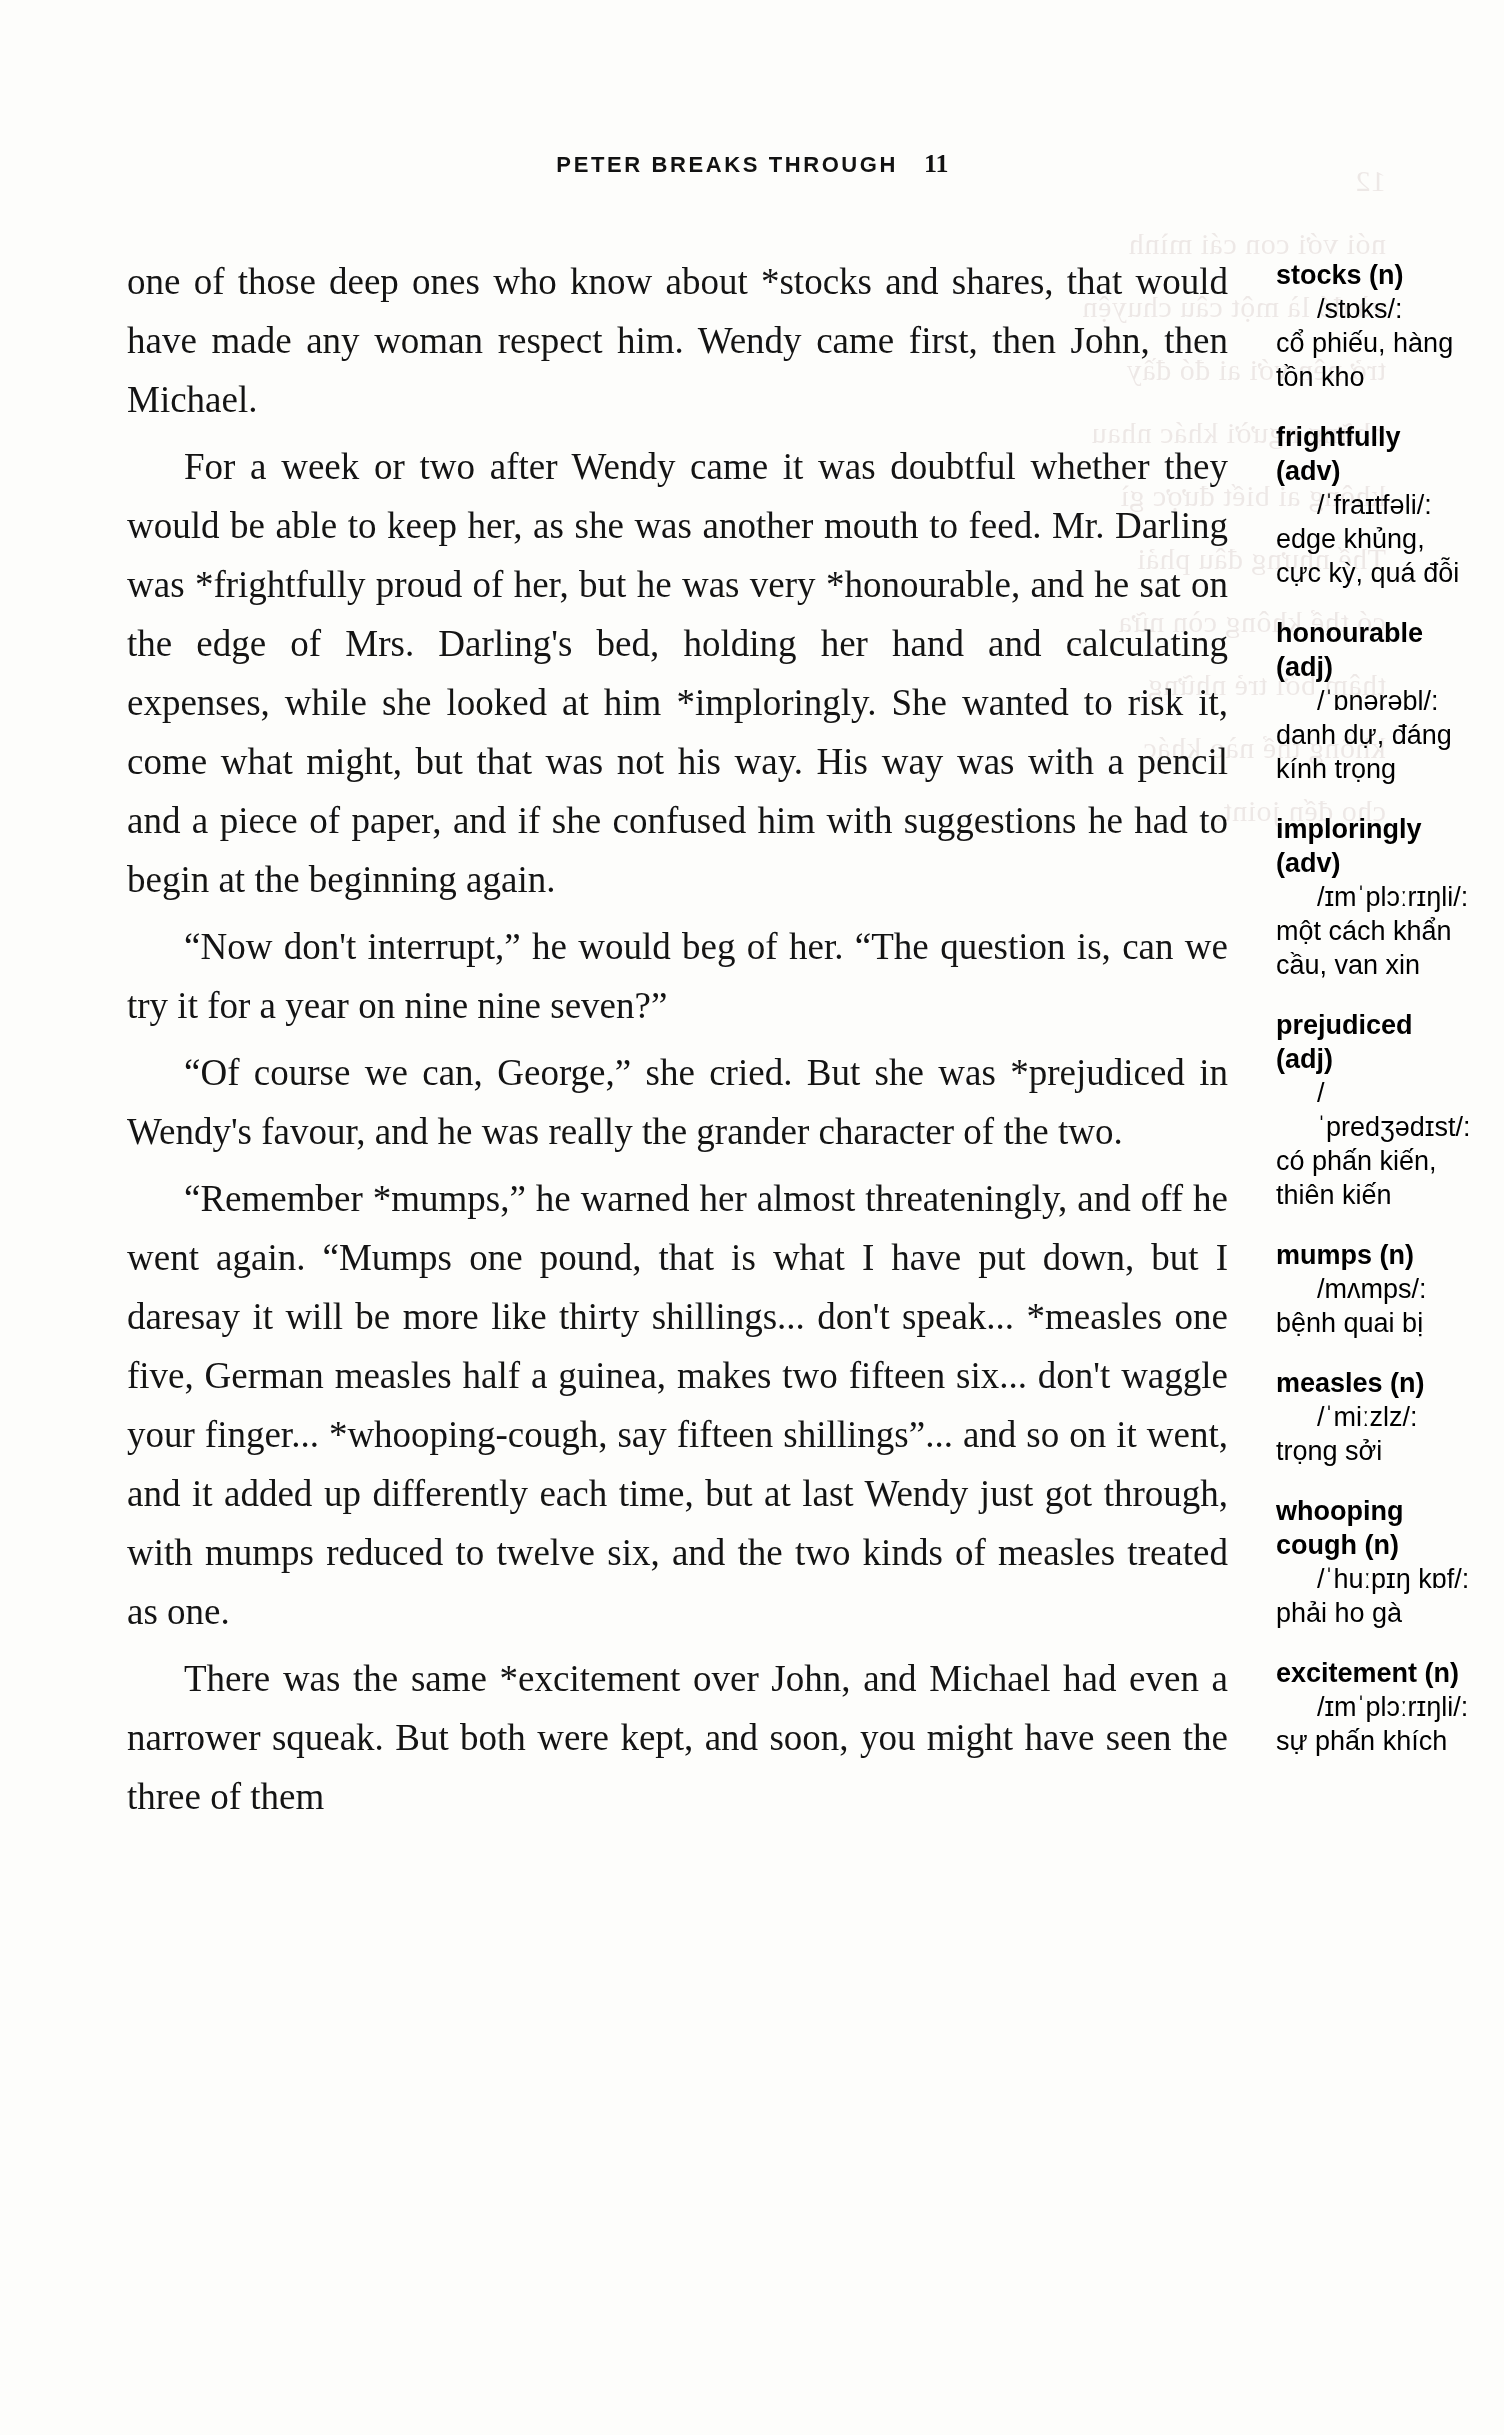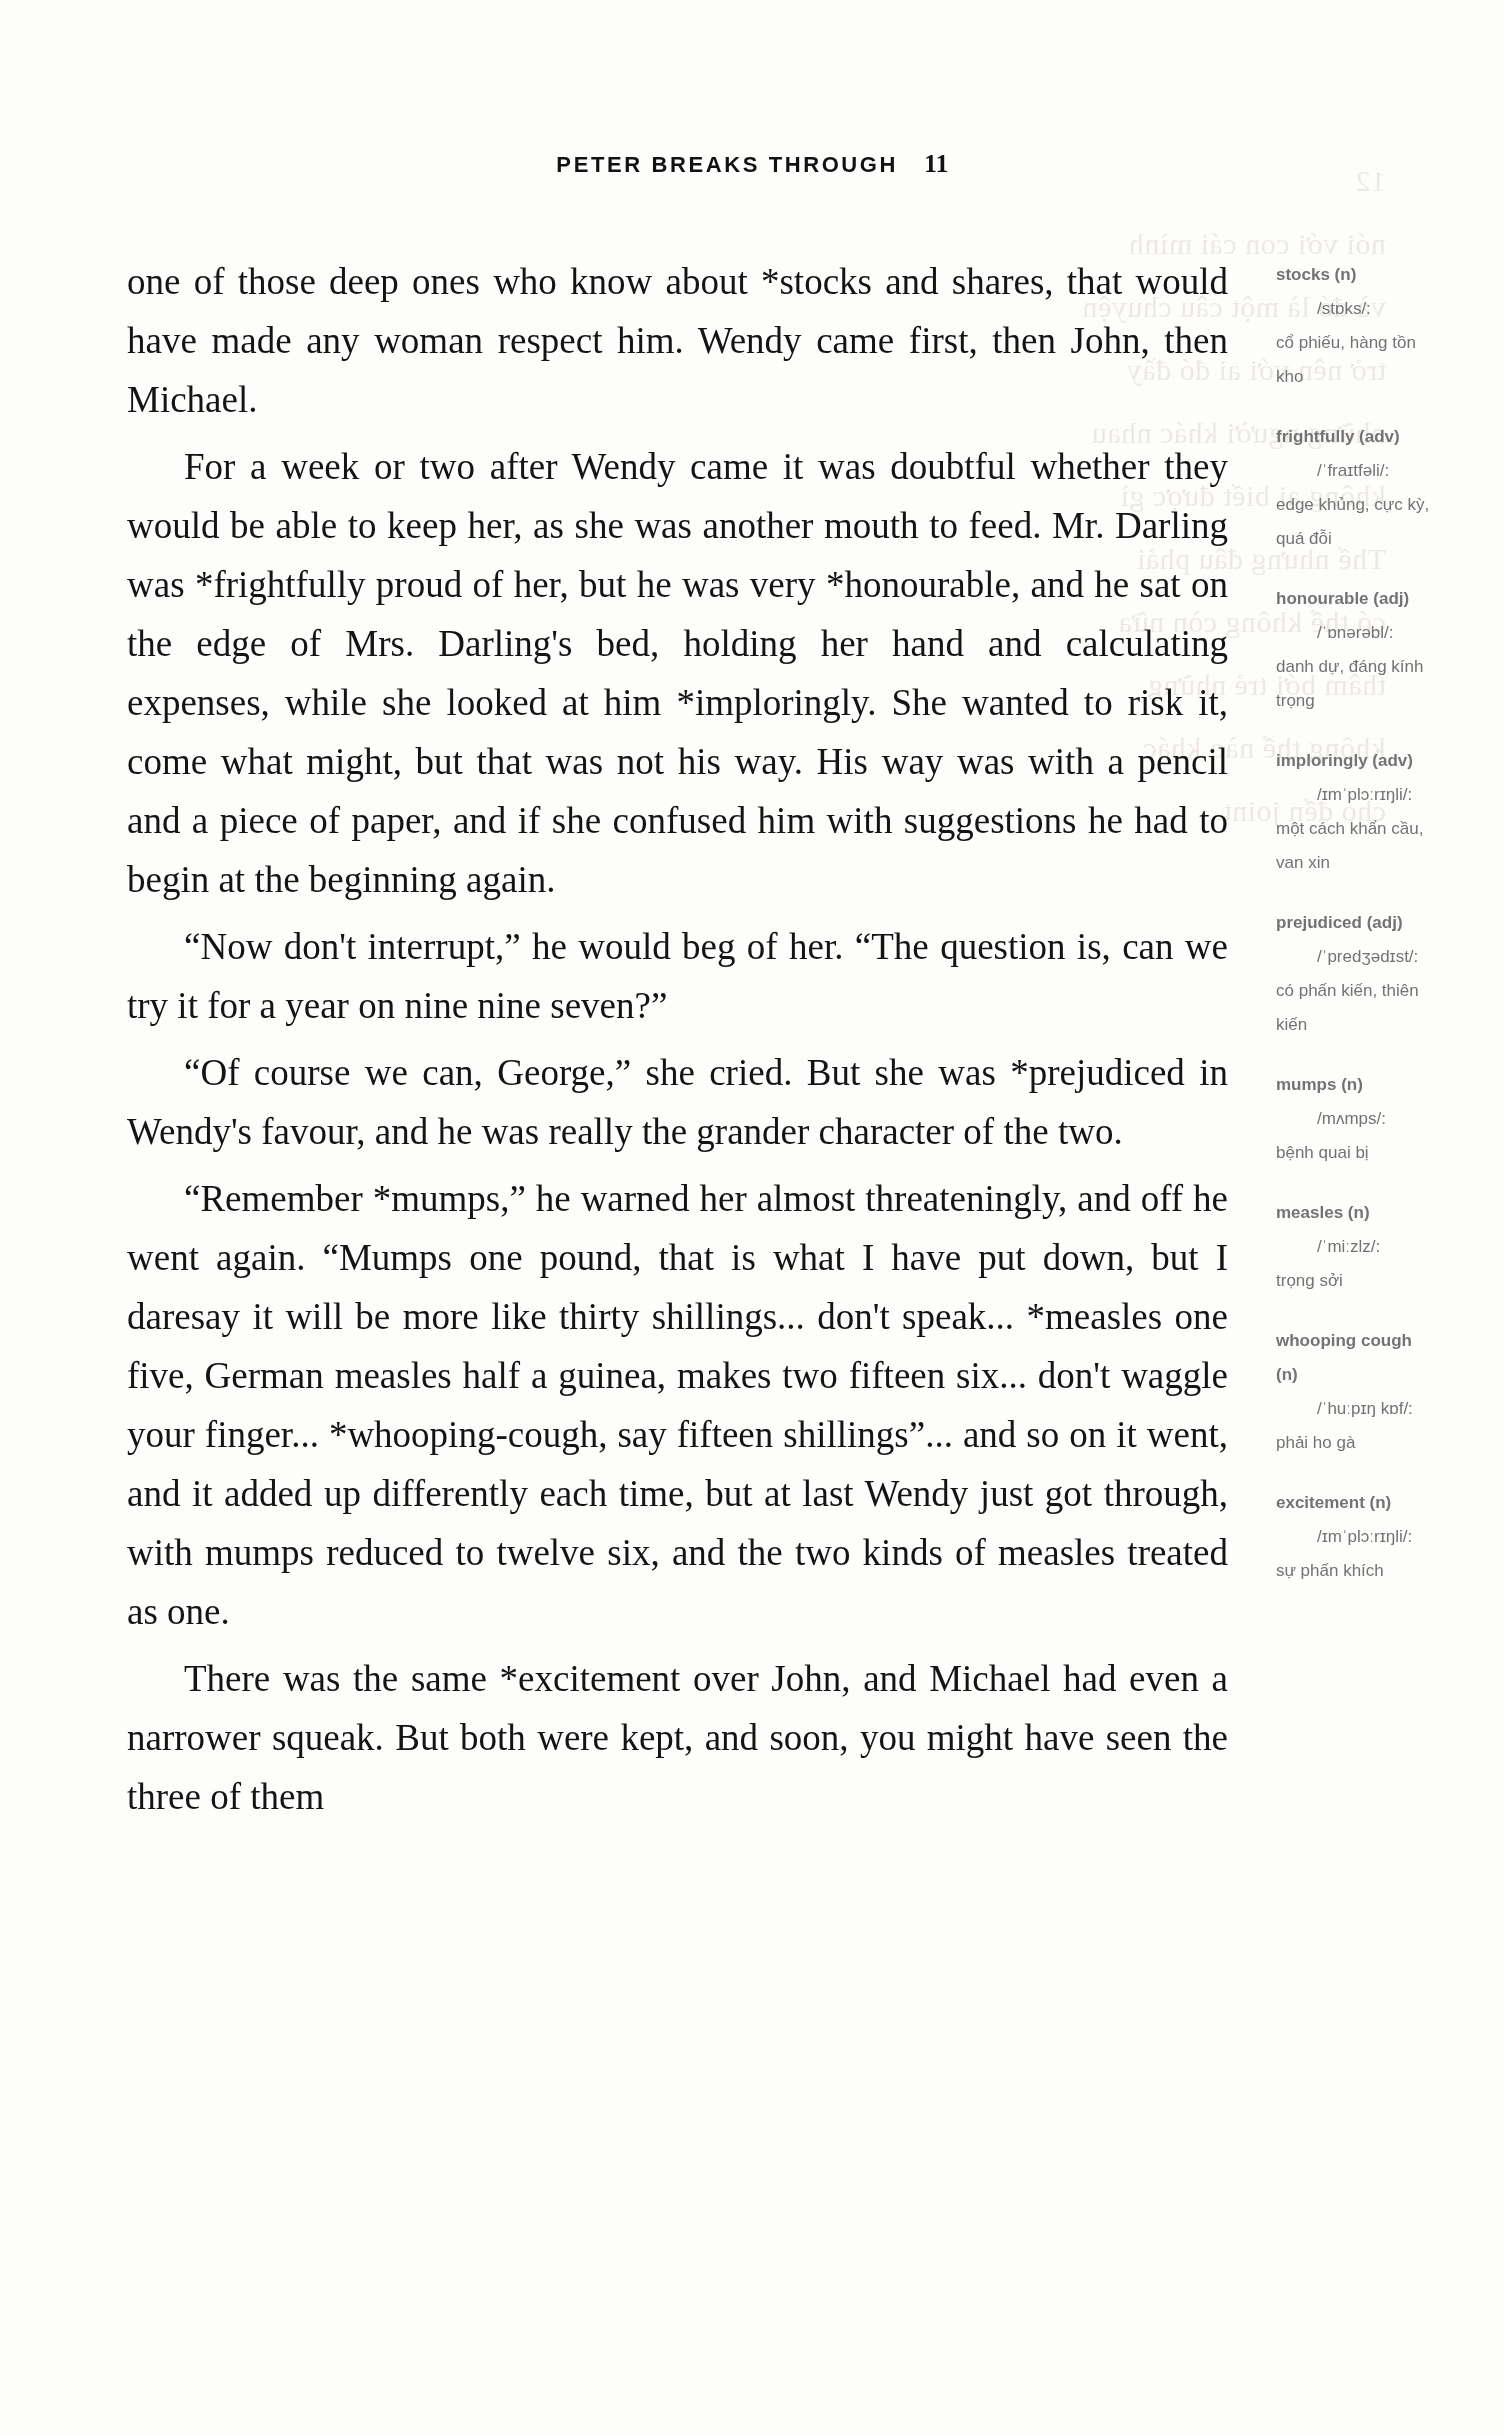--- a/index.html
+++ b/index.html
@@ -83,23 +83,23 @@
     color: #141414;
     font-family: "Liberation Serif", serif;
   }
   .main-col p.indent { text-indent: 57px; }
   .main-col p.noindent { text-indent: 0; }
 
   .gloss-col {
     flex: 1 1 auto;
     padding-top: 6px;
     font-family: "Liberation Sans", sans-serif;
-    font-size: 17px;
+    font-size: 27px;
     line-height: 34px;
-    color: #737373;
+    color: #000000;
   }
   .entry { margin-bottom: 26px; }
   .entry .hw {
     font-weight: 700;
     display: block;
   }
   .entry .ipa { display: block; margin-left: 41px; }
   .entry .vi { display: block; }
 </style>
 </head>

